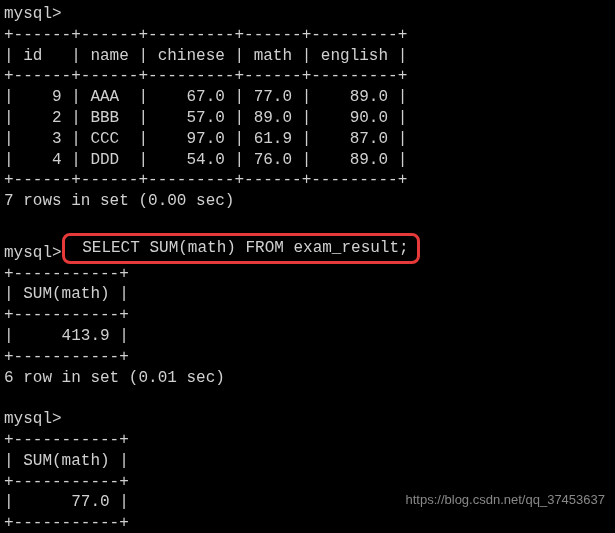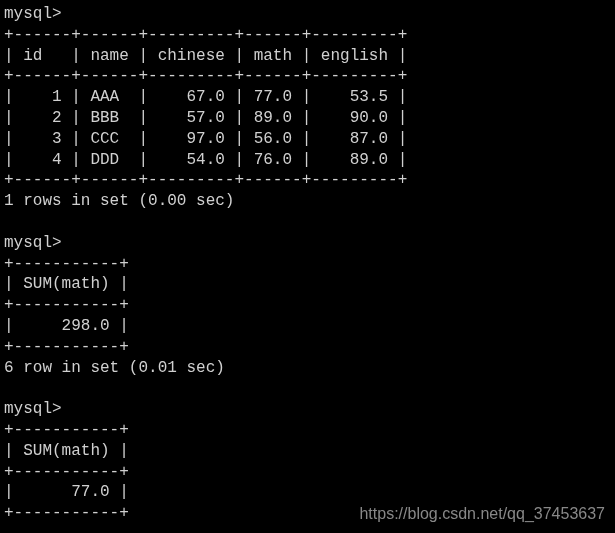--- a/index.html
+++ b/index.html
@@ -20,51 +20,52 @@
     .prompt { white-space: pre; }
     .highlight-box {
       border: 3px solid #e63939;
       border-radius: 8px;
       padding: 2px 8px;
       white-space: pre;
       display: inline-block;
     }
     .watermark {
       position: absolute;
-      bottom: 8px;
+      bottom: 24px;
       right: 10px;
       color: #888;
-      font-size: 16px;
+      font-size: 13px;
       font-family: Arial, sans-serif;
     }
   </style>
 </head>
 <body>
 
 <div class="prompt-line">
   <span class="prompt">mysql&gt;</span>
 </div>
 <div class="line">+------+------+---------+------+---------+</div>
 <div class="line">| id   | name | chinese | math | english |</div>
 <div class="line">+------+------+---------+------+---------+</div>
-<div class="line">|    1 | AAA  |    67.0 | 77.0 |    53.5 |</div>
+<div class="line">|    9 | AAA  |    67.0 | 77.0 |    89.0 |</div>
 <div class="line">|    2 | BBB  |    57.0 | 89.0 |    90.0 |</div>
-<div class="line">|    3 | CCC  |    97.0 | 56.0 |    87.0 |</div>
+<div class="line">|    3 | CCC  |    97.0 | 61.9 |    87.0 |</div>
 <div class="line">|    4 | DDD  |    54.0 | 76.0 |    89.0 |</div>
 <div class="line">+------+------+---------+------+---------+</div>
-<div class="line">1 rows in set (0.00 sec)</div>
+<div class="line">7 rows in set (0.00 sec)</div>
 <div class="line"> </div>
 
 <div class="prompt-line">
   <span class="prompt">mysql&gt;</span>
+  <span class="highlight-box"> SELECT SUM(math) FROM exam_result;</span>
 </div>
 <div class="line">+-----------+</div>
 <div class="line">| SUM(math) |</div>
 <div class="line">+-----------+</div>
-<div class="line">|     298.0 |</div>
+<div class="line">|     413.9 |</div>
 <div class="line">+-----------+</div>
 <div class="line">6 row in set (0.01 sec)</div>
 <div class="line"> </div>
 
 <div class="prompt-line">
   <span class="prompt">mysql&gt;</span>
 </div>
 <div class="line">+-----------+</div>
 <div class="line">| SUM(math) |</div>
 <div class="line">+-----------+</div>

